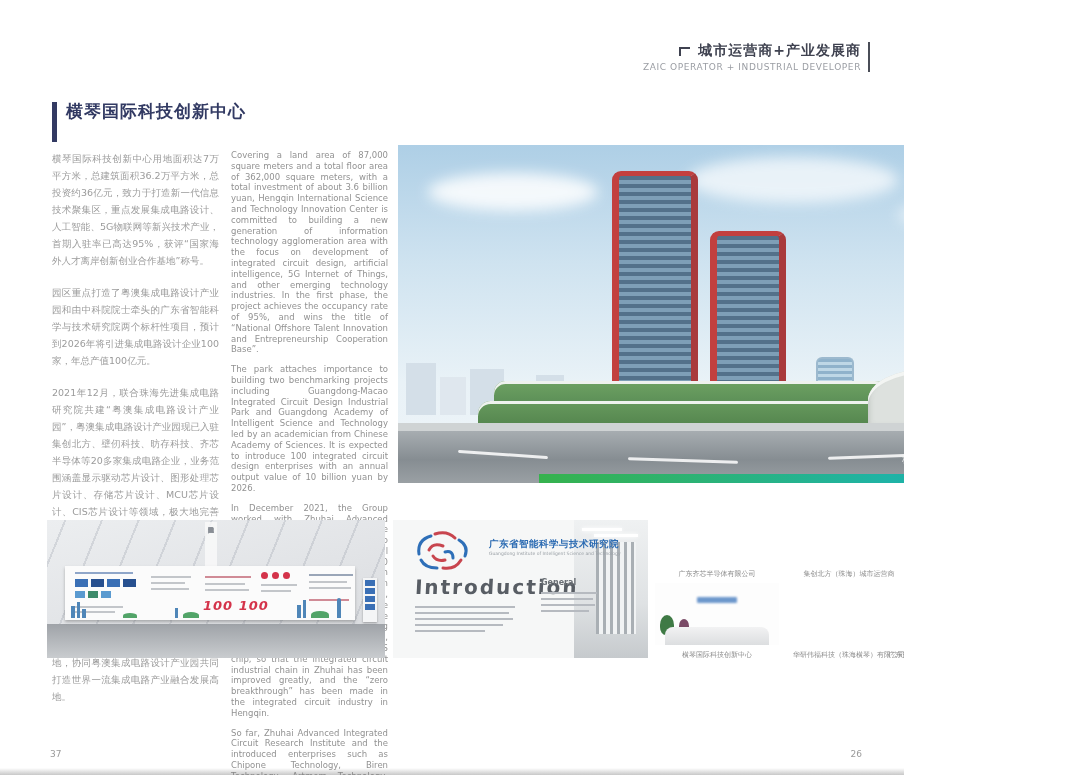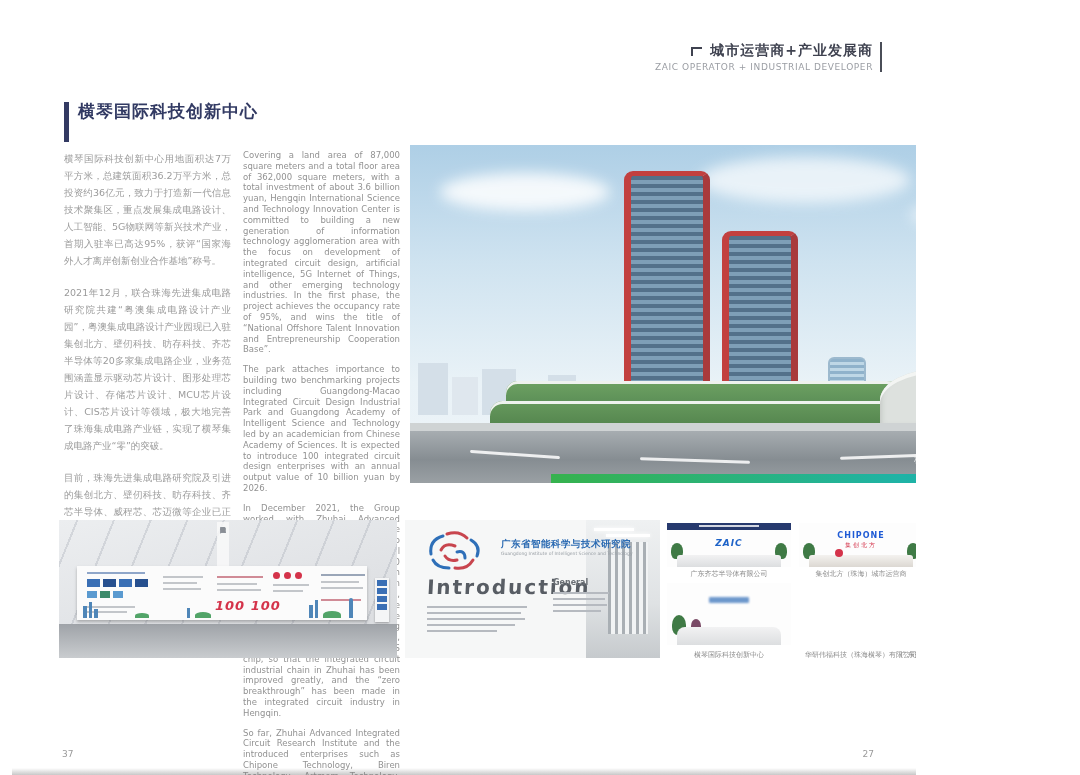--- a/index.html
+++ b/index.html
@@ -1,18 +1,18 @@
 <!DOCTYPE html>
 <html><head>
 <meta charset="utf-8">
 <style>
   * { margin:0; padding:0; box-sizing:border-box; }
   html,body { background:#ffffff; }
   body { font-family:"DejaVu Sans","Liberation Sans",sans-serif; }
-  .page { position:relative; width:904px; height:775px; background:#fff; overflow:hidden;margin-left:12px; }
+  .page { position:relative; width:904px; height:775px; background:#fff; overflow:hidden; }
 
   
   .hdr { position:absolute; top:42px; right:34px; text-align:right; border-right:2px solid #4a4d57; padding-right:7px; }
   .hdr-zh { font-size:14px; font-weight:bold; color:#3f4250; letter-spacing:1px; white-space:nowrap; }
   .hdr-corner { display:inline-block; width:11px; height:9px; border-top:2px solid #3f4250; border-left:2px solid #3f4250; margin-right:8px; vertical-align:middle; }
   .hdr-en { font-size:9px; color:#9a9da3; letter-spacing:.6px; margin-top:2px; white-space:nowrap; }
 
   
   .title-block { position:absolute; left:52px; top:100px; }
   .title-bar { position:absolute; left:0; top:2px; width:5px; height:40px; background:#333a63; }
@@ -105,20 +105,21 @@
     <div class="hdr-en">ZAIC OPERATOR + INDUSTRIAL DEVELOPER</div>
   </div>
 
   <div class="title-block">
     <div class="title-bar"></div>
     <div class="title-zh">横琴国际科技创新中心</div>
   </div>
 
   <div class="cn-col">
     <p>横琴国际科技创新中心用地面积达7万平方米，总建筑面积36.2万平方米，总投资约36亿元，致力于打造新一代信息技术聚集区，重点发展集成电路设计、人工智能、5G物联网等新兴技术产业，首期入驻率已高达95%，获评“国家海外人才离岸创新创业合作基地”称号。</p>
+    <p>园区重点打造了粤澳集成电路设计产业园和由中科院院士牵头的广东省智能科学与技术研究院两个标杆性项目，预计到2026年将引进集成电路设计企业100家，年总产值100亿元。</p>
     <p>2021年12月，联合珠海先进集成电路研究院共建“粤澳集成电路设计产业园”，粤澳集成电路设计产业园现已入驻集创北方、壁仞科技、昉存科技、齐芯半导体等20多家集成电路企业，业务范围涵盖显示驱动芯片设计、图形处理芯片设计、存储芯片设计、MCU芯片设计、CIS芯片设计等领域，极大地完善了珠海集成电路产业链，实现了横琴集成电路产业“零”的突破。</p>
     <p>目前，珠海先进集成电路研究院及引进的集创北方、壁仞科技、昉存科技、齐芯半导体、威程芯、芯迈微等企业已正式入驻办公，为产业园生态土壤注入了新鲜血液。未来，更多项目将陆续落地，协同粤澳集成电路设计产业园共同打造世界一流集成电路产业融合发展高地。</p>
   </div>
 
   <div class="en-col">
     <p>Covering a land area of 87,000 square meters and a total floor area of 362,000 square meters, with a total investment of about 3.6 billion yuan, Hengqin International Science and Technology Innovation Center is committed to building a new generation of information technology agglomeration area with the focus on development of integrated circuit design, artificial intelligence, 5G Internet of Things, and other emerging technology industries. In the first phase, the project achieves the occupancy rate of 95%, and wins the title of “National Offshore Talent Innovation and Entrepreneurship Cooperation Base”.</p>
     <p>The park attaches importance to building two benchmarking projects including Guangdong-Macao Integrated Circuit Design Industrial Park and Guangdong Academy of Intelligent Science and Technology led by an academician from Chinese Academy of Sciences. It is expected to introduce 100 integrated circuit design enterprises with an annual output value of 10 billion yuan by 2026.</p>
     <p>In December 2021, the Group worked with Zhuhai Advanced Integrated Circuit Research Institute to build the “Guangdong-Macao Integrated Circuit Design Industrial Park”, where more than 20 integrated circuit enterprises such as Chipone Technology, Biren Technology, Artmem Technology, and Qixin Semiconductor have settled in, with the business scope covering design of display driving chip, graphic processing chip, memory chip, MCU chip, and CIS chip, so that the integrated circuit industrial chain in Zhuhai has been improved greatly, and the “zero breakthrough” has been made in the integrated circuit industry in Hengqin.</p>
     <p>So far, Zhuhai Advanced Integrated Circuit Research Institute and the introduced enterprises such as Chipone Technology, Biren Technology, Artmem Technology, Qixin Semiconductor, V-silicon, and Cmind have settled in the industrial park, injecting fresh blood into the development of the industrial park. In the future, more projects will be introduced, so as to cooperate with Guangdong-Macao Integrated Circuit Design Industrial Park to build the world-class integrated circuit industry center.</p>
   </div>
@@ -233,37 +234,20 @@
     <div class="t-line" style="left:22px;top:92px;width:94px;"></div>
     <div class="t-line" style="left:22px;top:98px;width:98px;"></div>
     <div class="t-line" style="left:22px;top:104px;width:88px;"></div>
     <div class="t-line" style="left:22px;top:110px;width:70px;"></div>
     <div class="t-line" style="left:148px;top:72px;width:56px;"></div>
     <div class="t-line" style="left:148px;top:78px;width:52px;"></div>
     <div class="t-line" style="left:148px;top:84px;width:54px;"></div>
     <div class="t-line" style="left:148px;top:90px;width:48px;"></div>
   </div>
 
-  <div class="grid-photo" style="left:655px;top:523px;width:124px;height:44px;">
-    <div class="topband">
-        <i></i>
-      </div>
-    <div class="logo-zaic">ZAIC</div>
-    <div class="plant" style="left:4px;bottom:8px;"></div>
-    <div class="plant" style="right:4px;bottom:8px;"></div>
-    <div class="desk"></div>
-  </div>
-  <div class="grid-photo" style="left:787px;top:523px;width:124px;height:44px;">
-    <div class="logo-chipone">CHIPONE</div>
-    <div class="logo-chipone-sub">集创北方</div>
-    <div class="plant" style="left:4px;bottom:8px;"></div>
-    <div class="plant" style="right:4px;bottom:8px;"></div>
-    <div class="desk" style="background:linear-gradient(180deg,#f4f2ef,#dcd8d2);"></div>
-    <div style="position:absolute;left:36px;bottom:10px;width:8px;height:8px;border-radius:50%;background:#d4334a;"></div>
-  </div>
   <div class="grid-photo screenwall" style="left:919px;top:523px;width:124px;height:44px;">
     <div class="bluescreen"></div>
     <div class="blue-logo-blur" style="right:18px;top:12px;width:26px;height:5px;"></div>
     <div class="desk" style="background:linear-gradient(180deg,#6c7278,#4e545a);"></div>
   </div>
   <div class="grid-caption" style="left:655px;top:569px;">广东齐芯半导体有限公司</div>
   <div class="grid-caption" style="left:787px;top:569px;">集创北方（珠海）城市运营商</div>
   <div class="grid-caption" style="left:919px;top:569px;">珠海壁仞集成电路有限公司</div>
 
   <div class="grid-photo" style="left:655px;top:583px;width:124px;height:62px;">
@@ -281,16 +265,16 @@
     <div class="balloon" style="left:26px;bottom:18px;width:8px;height:8px;background:#bfe8e2;"></div>
     <div class="balloon" style="left:58px;bottom:16px;width:9px;height:9px;background:#2fb3a0;"></div>
     <div class="balloon" style="left:68px;bottom:12px;width:7px;height:7px;background:#e8f6f4;"></div>
     <div class="balloon" style="left:92px;bottom:15px;width:9px;height:9px;background:#57c4b4;"></div>
   </div>
   <div class="grid-caption" style="left:655px;top:650px;">横琴国际科技创新中心</div>
   <div class="grid-caption" style="left:787px;top:650px;">华研伟福科技（珠海横琴）有限公司</div>
   <div class="grid-caption" style="left:865px;top:650px;">广东齐芯半导体有限公司</div>
 
   <div class="pagenum left">37</div>
-  <div class="pagenum right">27</div>
+  <div class="pagenum right">26</div>
 
   <div class="page-shadow"></div>
 </div>
 
 </body></html>

